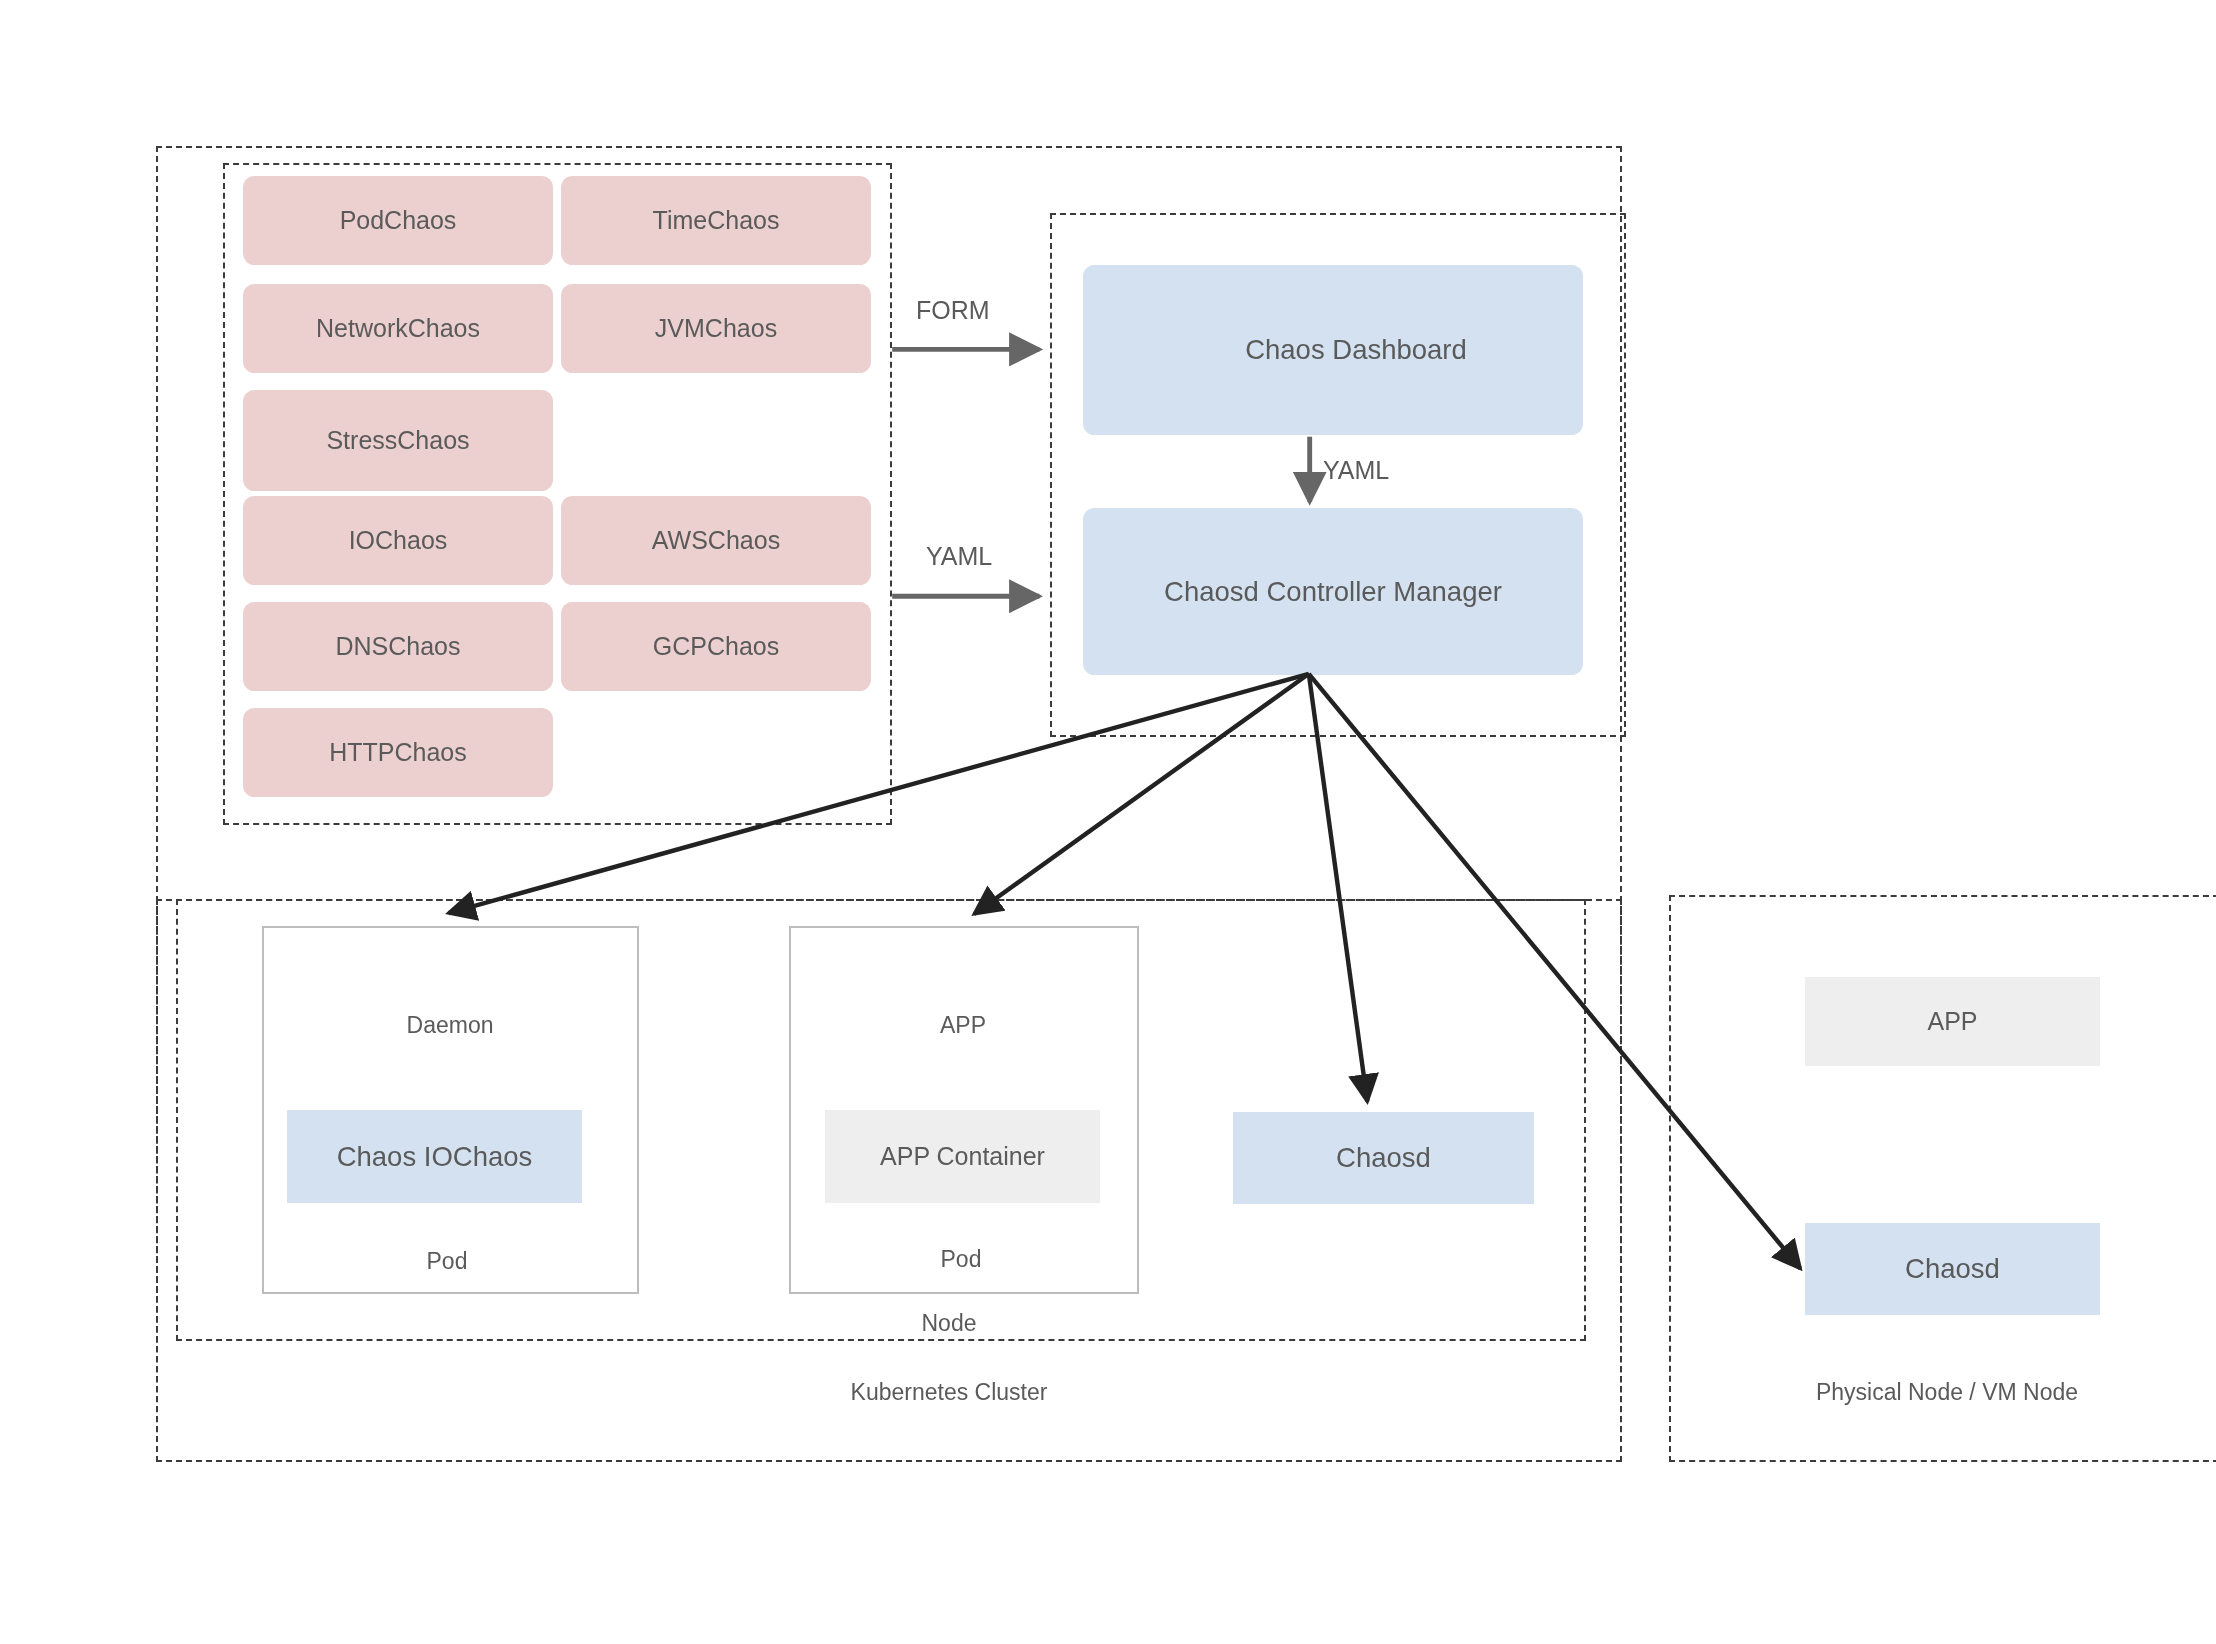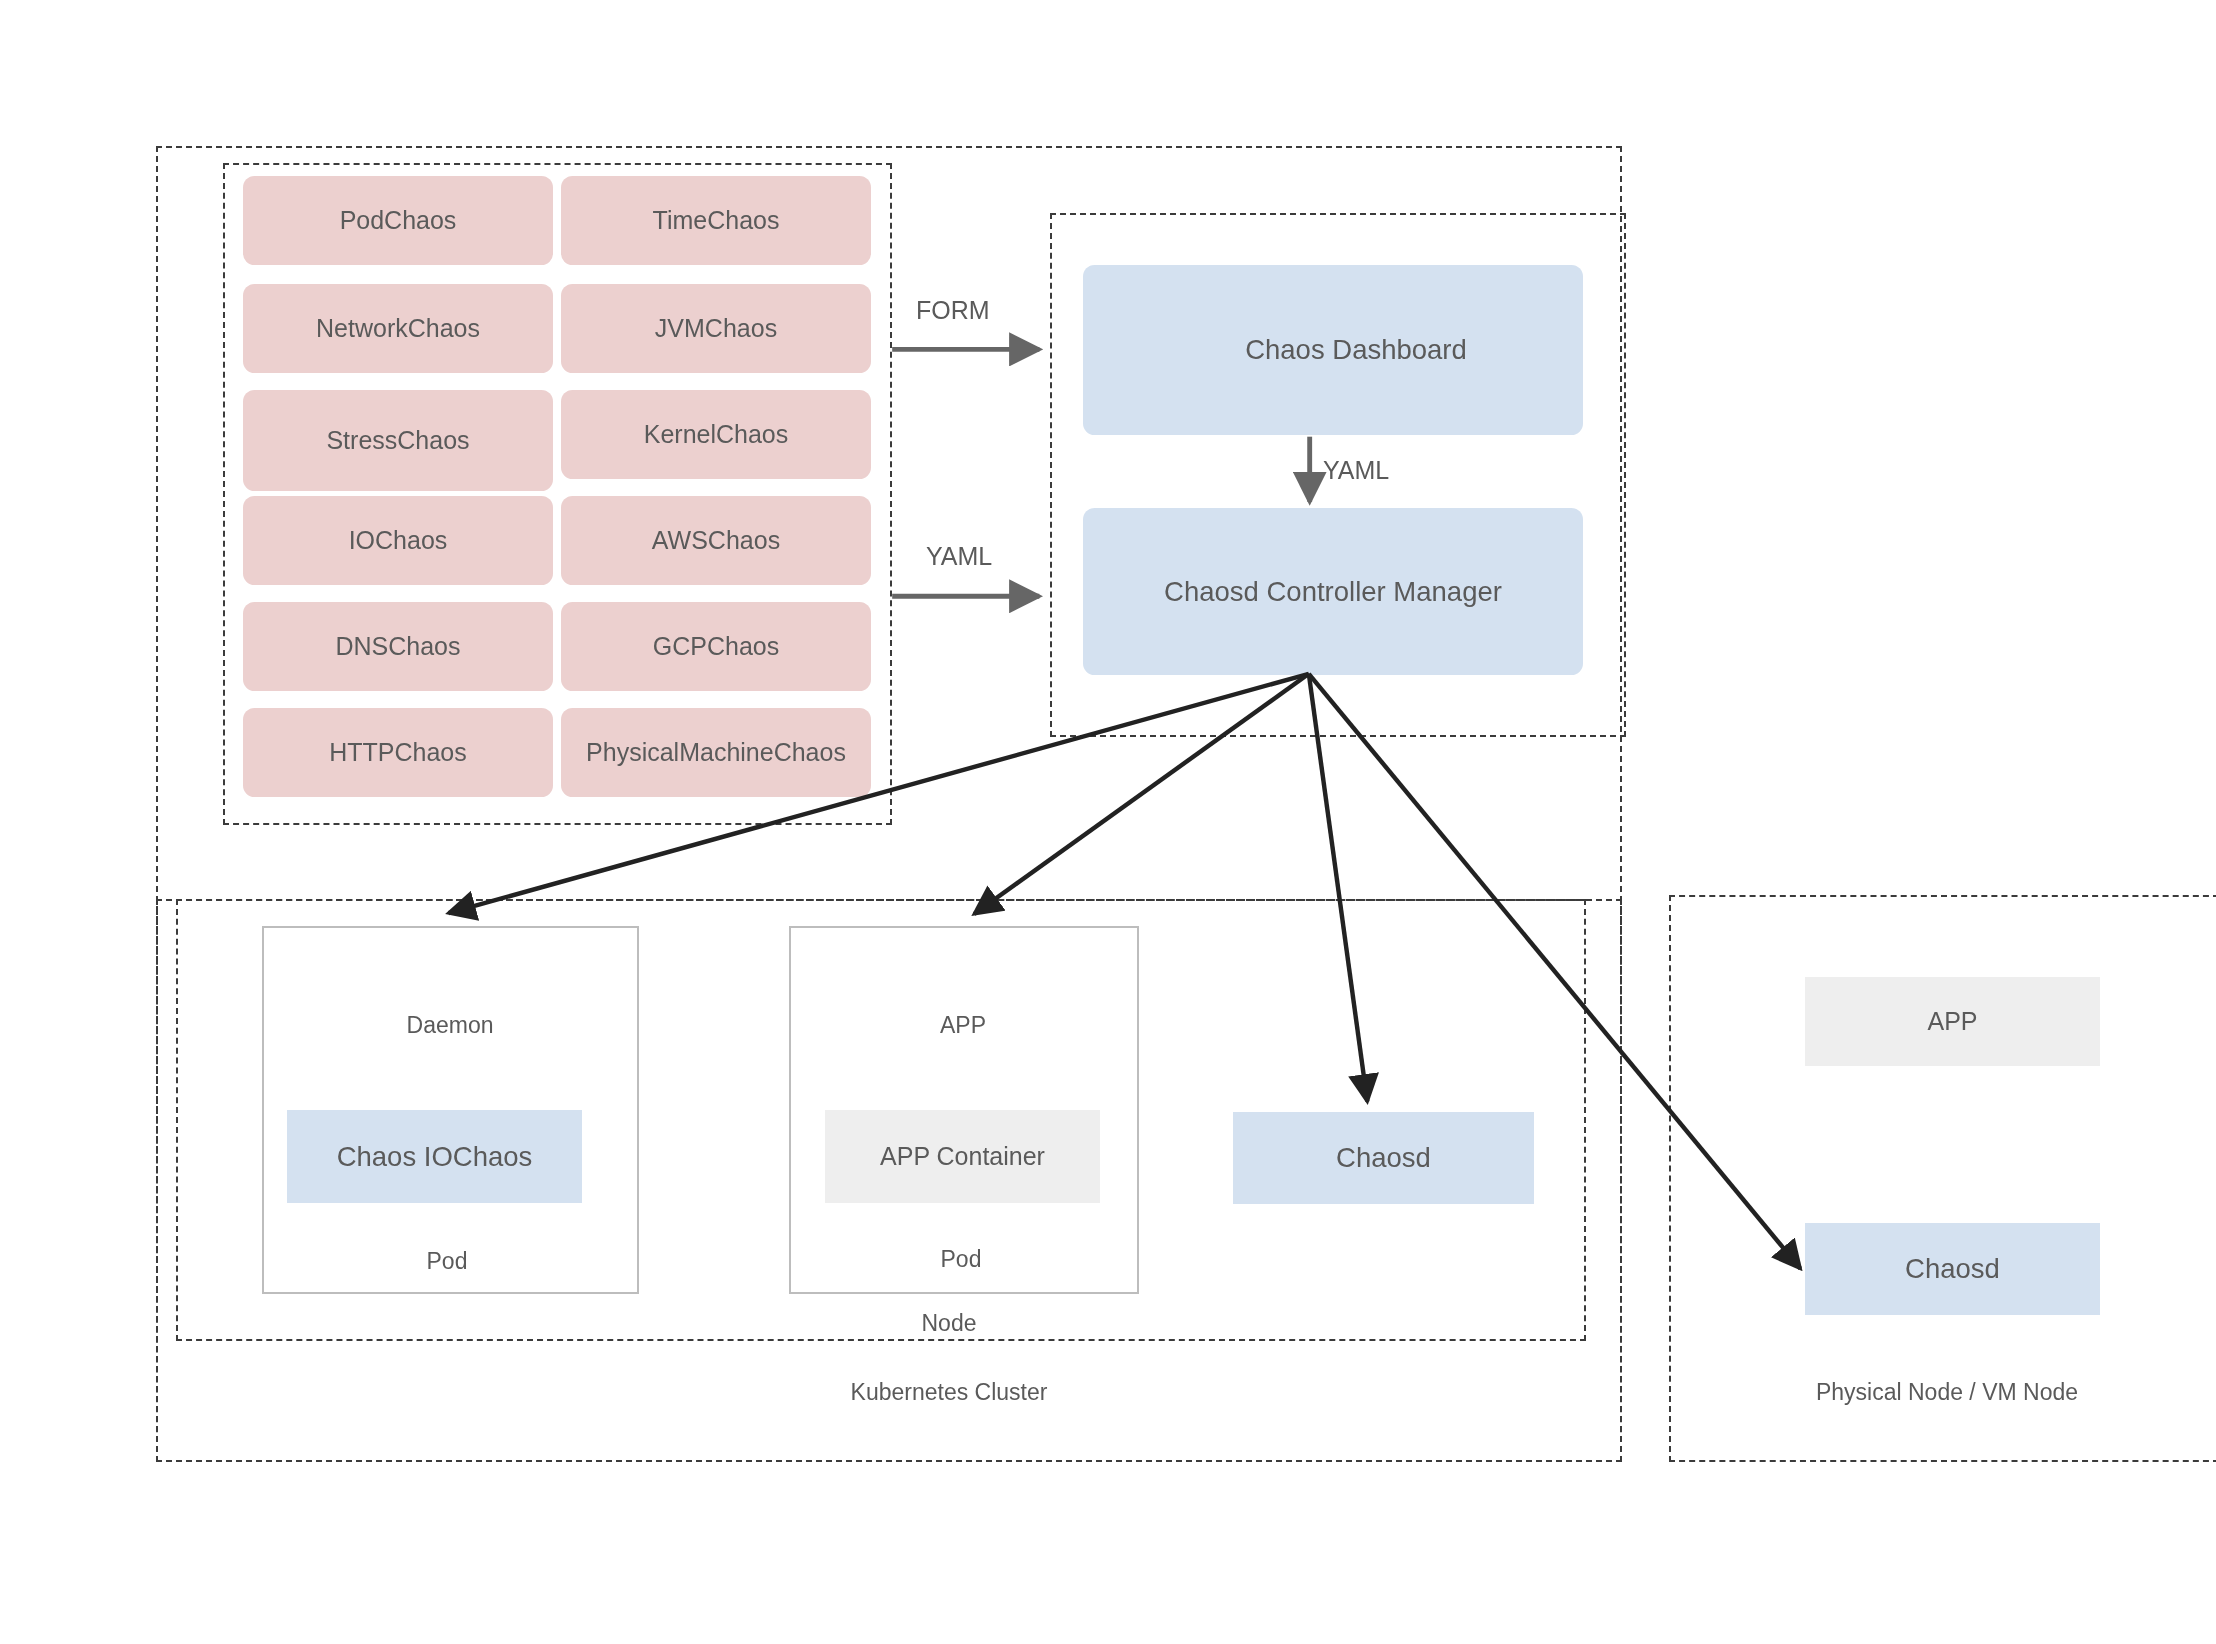--- a/index.html
+++ b/index.html
@@ -99,24 +99,22 @@
 
   <div class="node pink" style="left:243px; top:176px; width:310px; height:89px;text-align:center;">PodChaos</div>
   <div class="node pink" style="left:243px; top:284px; width:310px; height:89px;">NetworkChaos</div>
   <div class="node pink" style="left:243px; top:390px; width:310px; height:101px;">StressChaos</div>
   <div class="node pink" style="left:243px; top:496px; width:310px; height:89px;">IOChaos</div>
   <div class="node pink" style="left:243px; top:602px; width:310px; height:89px;">DNSChaos</div>
   <div class="node pink" style="left:243px; top:708px; width:310px; height:89px;">HTTPChaos</div>
 
   <div class="node pink" style="left:561px; top:176px; width:310px; height:89px;">TimeChaos</div>
   <div class="node pink" style="left:561px; top:284px; width:310px; height:89px;">JVMChaos</div>
-  <div class="node pink" style="left:561px; top:390px; width:310px; height:89px;">KernelChaos</div>
   <div class="node pink" style="left:561px; top:496px; width:310px; height:89px;">AWSChaos</div>
   <div class="node pink" style="left:561px; top:602px; width:310px; height:89px;">GCPChaos</div>
-  <div class="node pink" style="left:561px; top:708px; width:310px; height:89px;">PhysicalMachineChaos</div>
 
   <div class="dashed-box" style="left:1050px; top:213px; width:576px; height:524px;"></div>
 
   <div class="node blue rounded" style="left:1083px; top:265px; width:500px; height:170px;padding-left:46px;">Chaos Dashboard</div>
 
   <div class="node blue rounded" style="left:1083px; top:508px; width:500px; height:167px;">Chaosd Controller Manager</div>
 
   <div class="label flow" style="left:916px; top:298px;">FORM</div>
   <div class="label flow" style="left:926px; top:544px;">YAML</div>
   <div class="label flow" style="left:1323px; top:458px;">YAML</div>

